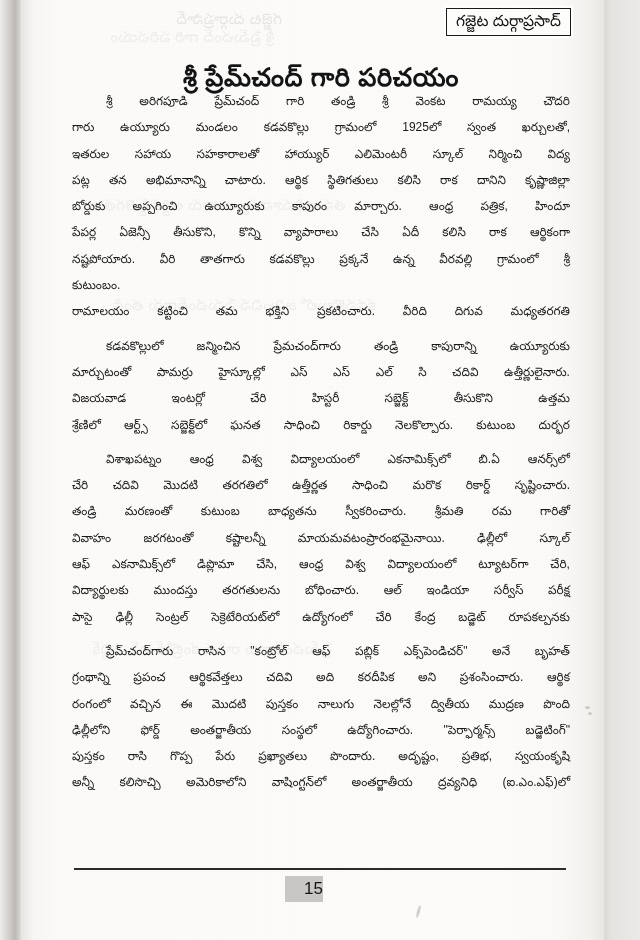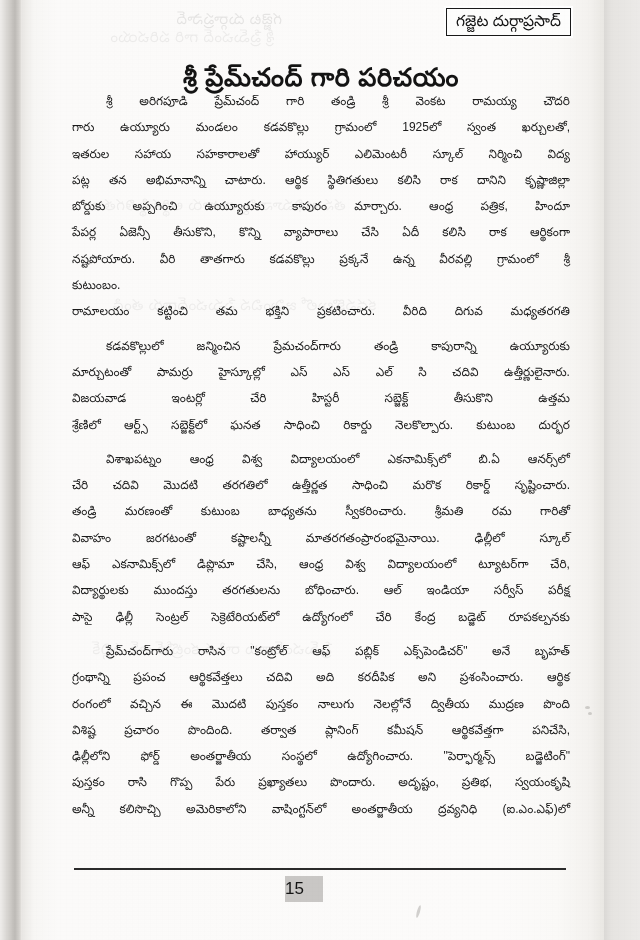--- a/index.html
+++ b/index.html
@@ -168,21 +168,21 @@
   #page-number {
     position: absolute;
     top: 876px;
     left: 213px;
     width: 38px;
     height: 26px;
     background: #c9c7c5;
     color: #141414;
     font-size: 17px;
     line-height: 26px;
-    text-align: left;
+    text-align: right;
     font-family: "Liberation Sans", "DejaVu Sans", sans-serif;
   }
 
   
   .smudge {
     position: absolute;
     background: #a8a5a2;
     opacity: .5;
     border-radius: 50%;
   }
@@ -372,21 +372,21 @@
             <span>బాధ్యతను</span>
             <span>స్వీకరించారు.</span>
             <span>శ్రీమతి</span>
             <span>రమ</span>
             <span>గారితో</span>
           </span>
           <span class="line just">
             <span>వివాహం</span>
             <span>జరగటంతో</span>
             <span>కష్టాలన్నీ</span>
-            <span>మాతరగతంప్రారంభమైనాయి.</span>
+            <span>మాయమవటంప్రారంభమైనాయి.</span>
             <span>ఢిల్లీలో</span>
             <span>స్కూల్</span>
           </span>
           <span class="line just">
             <span>ఆఫ్</span>
             <span>ఎకనామిక్స్‌లో</span>
             <span>డిప్లొమా</span>
             <span>చేసి,</span>
             <span>ఆంధ్ర</span>
             <span>విశ్వ</span>
@@ -444,30 +444,20 @@
             <span>ఈ</span>
             <span>మొదటి</span>
             <span>పుస్తకం</span>
             <span>నాలుగు</span>
             <span>నెలల్లోనే</span>
             <span>ద్వితీయ</span>
             <span>ముద్రణ</span>
             <span>పొంది</span>
           </span>
           <span class="line just">
-            <span>విశిష్ట</span>
-            <span>ప్రచారం</span>
-            <span>పొందింది.</span>
-            <span>తర్వాత</span>
-            <span>ప్లానింగ్</span>
-            <span>కమీషన్</span>
-            <span>ఆర్థికవేత్తగా</span>
-            <span>పనిచేసి,</span>
-          </span>
-          <span class="line just">
             <span>ఢిల్లీలోని</span>
             <span>ఫోర్డ్</span>
             <span>అంతర్జాతీయ</span>
             <span>సంస్థలో</span>
             <span>ఉద్యోగించారు.</span>
             <span>"పెర్ఫార్మన్స్</span>
             <span>బడ్జెటింగ్"</span>
           </span>
           <span class="line just">
             <span>పుస్తకం</span>

